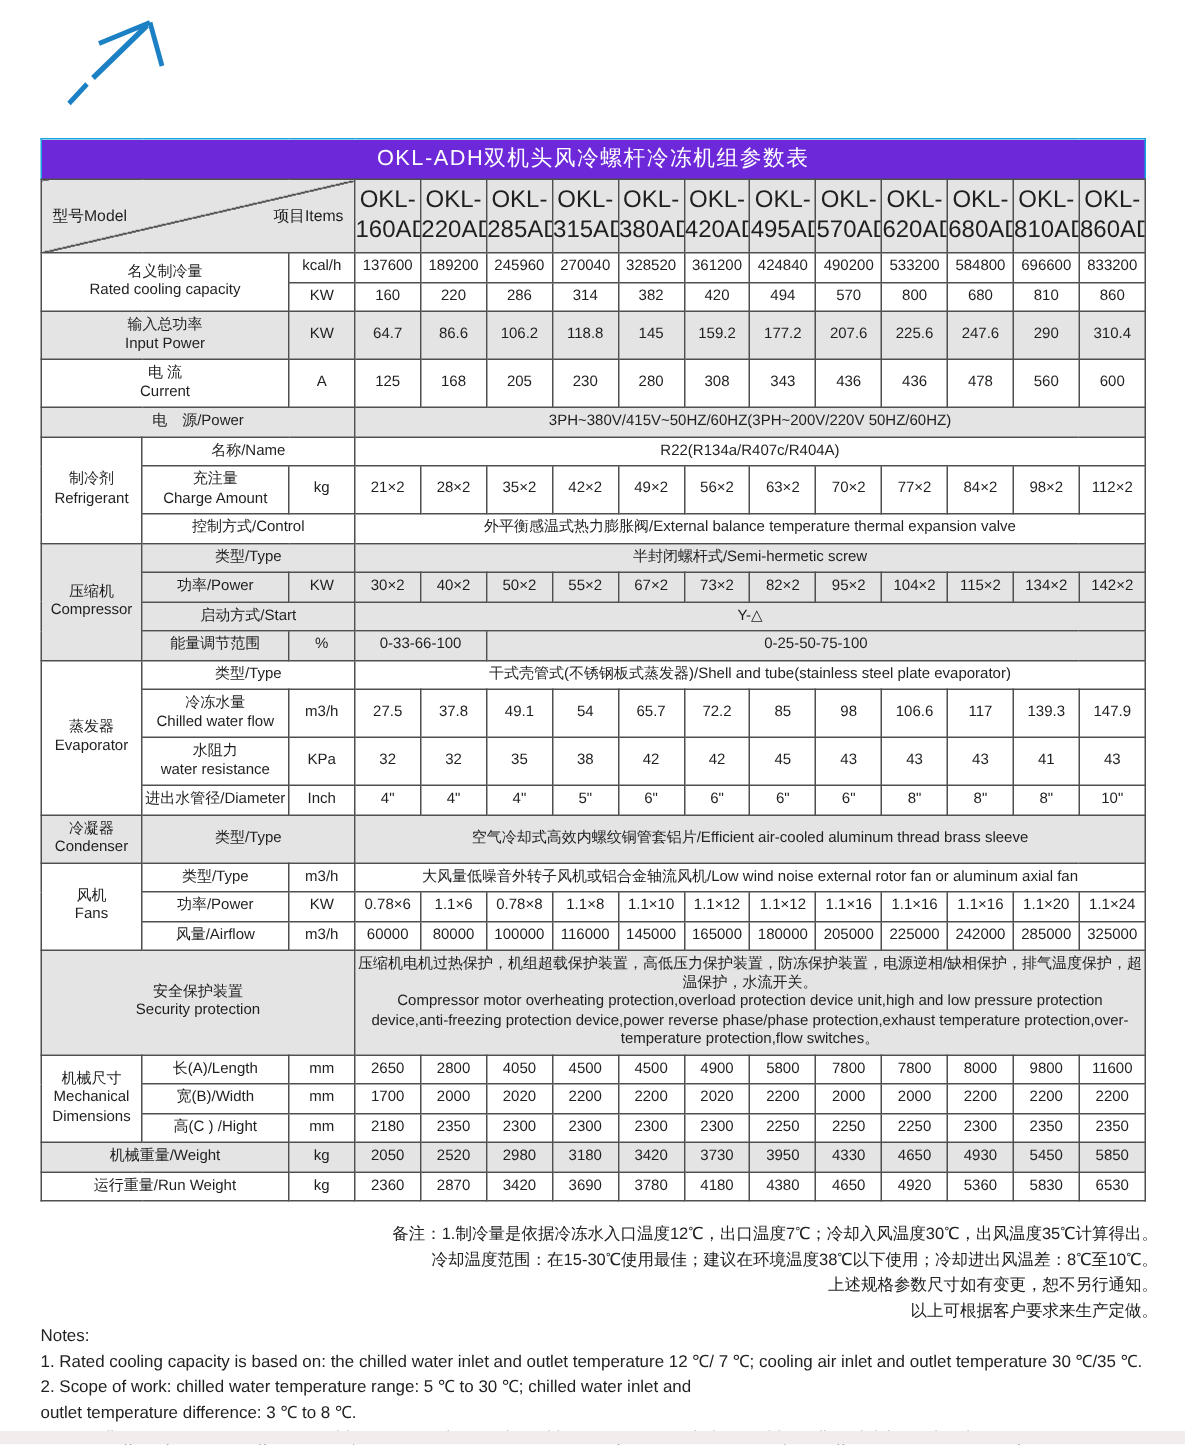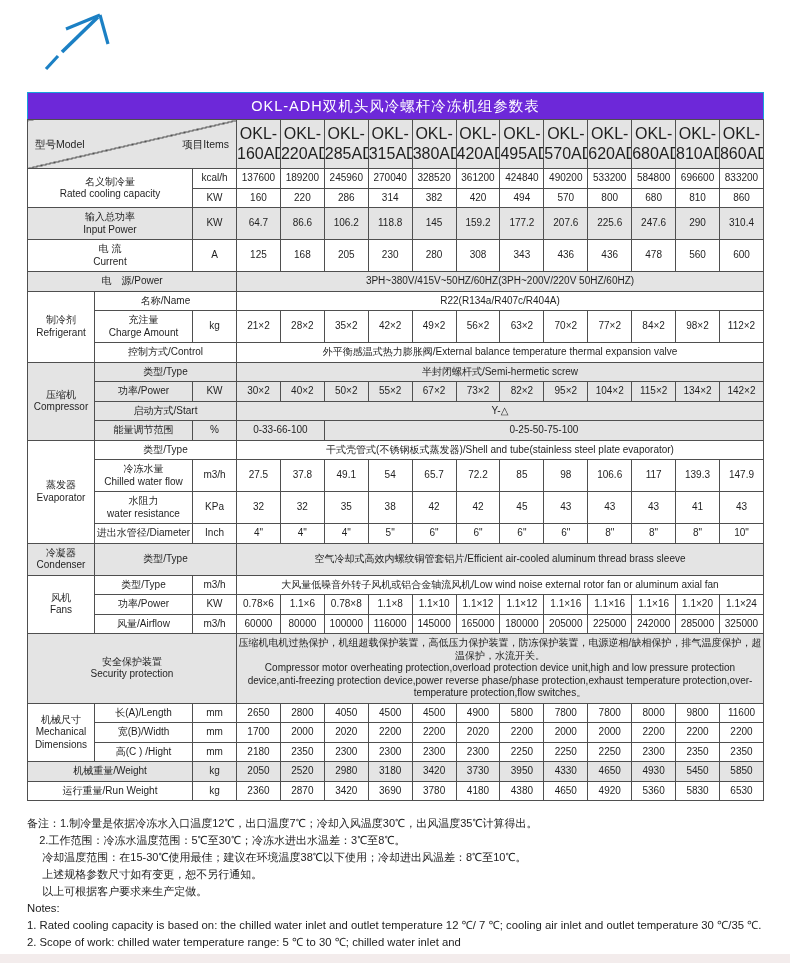--- a/index.html
+++ b/index.html
@@ -43,21 +43,21 @@
   tr.gray { background:#e4e4e4; }
   tr.white { background:#ffffff; }
   td.group, td.label { white-space:pre-line; font-size:10.5px; }
   td.unit { font-size:10px; }
   td.val { font-size:10px; }
   td.span { font-size:10.5px; }
   td.security { text-align:left; white-space:pre-line; padding:4px 7px; font-size:10.3px; line-height:1.45;margin-left:24px; }
   
   .notes { margin:14px 0 0 27px; width:745px; }
   .notes div { white-space:pre-wrap; }
-  .notes-zh div { font-size:11px; line-height:1.55; color:#222; }
+  .notes-zh div { font-size:11px; line-height:1.55; color:#222;text-align:right; }
   .notes-en div { font-size:11.3px; line-height:1.5; color:#222; }
   .bottom-strip { position:absolute; left:0; bottom:0; width:790px; height:9px; background:#f3ecec; }
 </style>
 </head>
 <body>
 
 <div class="page-header">
   <svg class="logo" viewBox="0 0 82 66" fill="none">
     <path d="M30 23 L64 9" stroke="#1b80c4" stroke-width="3.2"></path>
     <path d="M64 9 L72 38" stroke="#1b80c4" stroke-width="3.2"></path>
@@ -451,17 +451,17 @@
         <td class="val">4650</td>
         <td class="val">4920</td>
         <td class="val">5360</td>
         <td class="val">5830</td>
         <td class="val">6530</td>
       </tr>
     </tbody>
 </table>
 
 <div class="notes">
-  <div class="notes-zh" id="notes-zh"><div>备注：1.制冷量是依据冷冻水入口温度12℃，出口温度7℃；冷却入风温度30℃，出风温度35℃计算得出。</div><div>    2.工作范围：冷冻水温度范围：5℃至30℃；冷冻水进出水温差：3℃至8℃。</div><div>     冷却温度范围：在15-30℃使用最佳；建议在环境温度38℃以下使用；冷却进出风温差：8℃至10℃。</div><div>     上述规格参数尺寸如有变更，恕不另行通知。</div><div>     以上可根据客户要求来生产定做。</div></div>
+  <div class="notes-zh" id="notes-zh"><div>备注：1.制冷量是依据冷冻水入口温度12℃，出口温度7℃；冷却入风温度30℃，出风温度35℃计算得出。</div><div>     冷却温度范围：在15-30℃使用最佳；建议在环境温度38℃以下使用；冷却进出风温差：8℃至10℃。</div><div>     上述规格参数尺寸如有变更，恕不另行通知。</div><div>     以上可根据客户要求来生产定做。</div></div>
   <div class="notes-en" id="notes-en"><div>Notes:</div><div>1. Rated cooling capacity is based on: the chilled water inlet and outlet temperature 12 ℃/ 7 ℃; cooling air inlet and outlet temperature 30 ℃/35 ℃.</div><div>2. Scope of work: chilled water temperature range: 5 ℃ to 30 ℃; chilled water inlet and</div><div>outlet temperature difference: 3 ℃ to 8 ℃.</div><div>Best cooling temperature range: 15-30 ℃; recommend to use in ambient temperatures below 38 ℃; cooling air inlet and outlet temperature difference: 8 ℃ to 10 ℃.</div></div>
 </div>
 
 <div class="bottom-strip"></div>
 
 </body></html>

